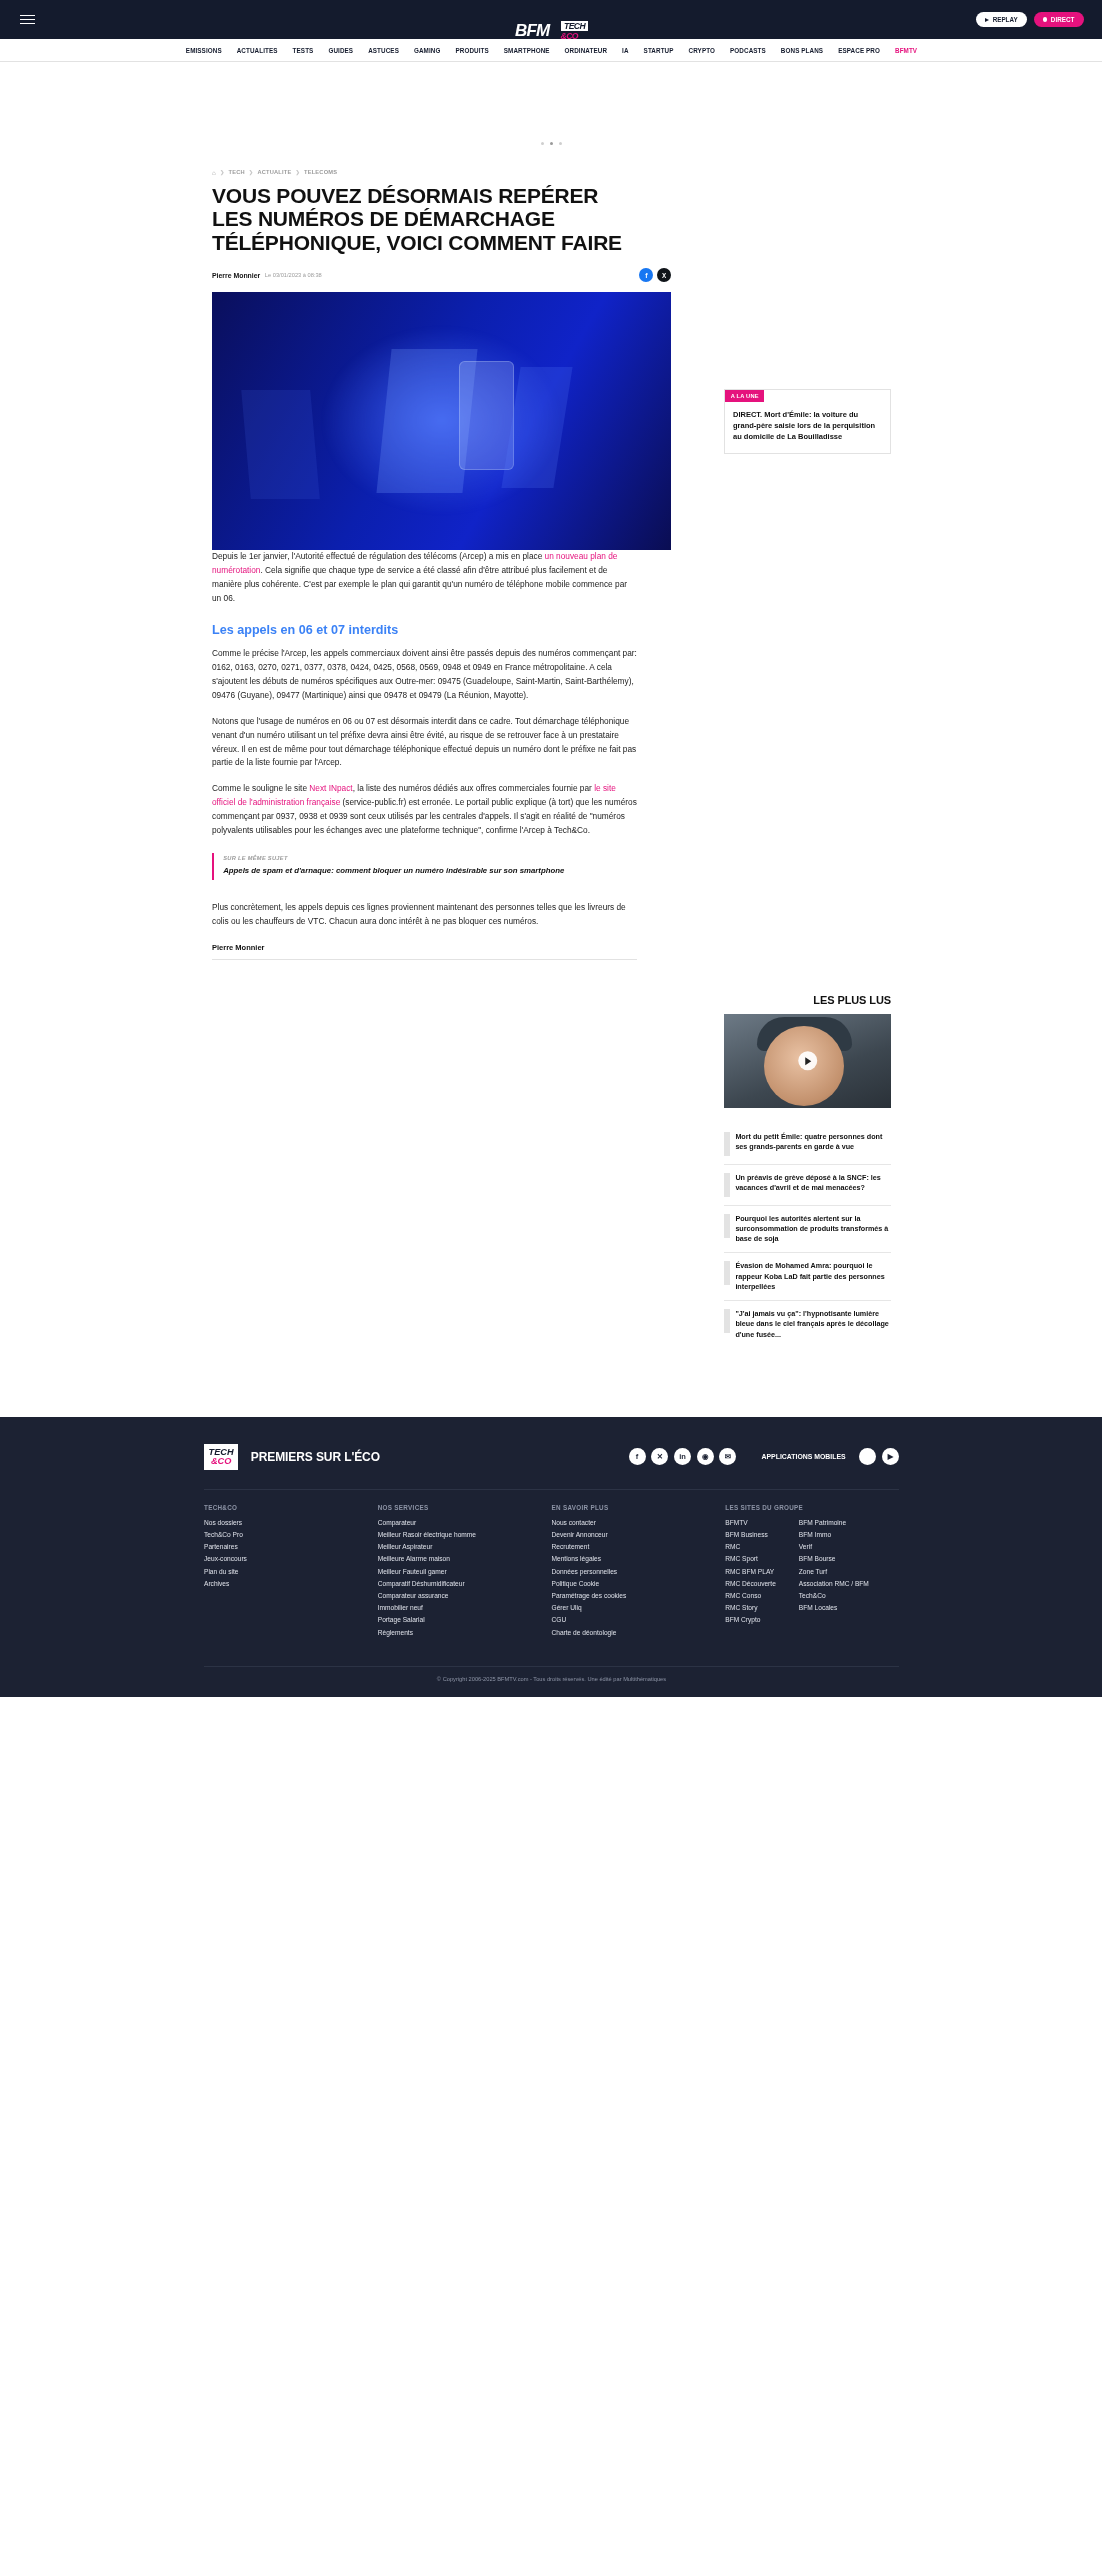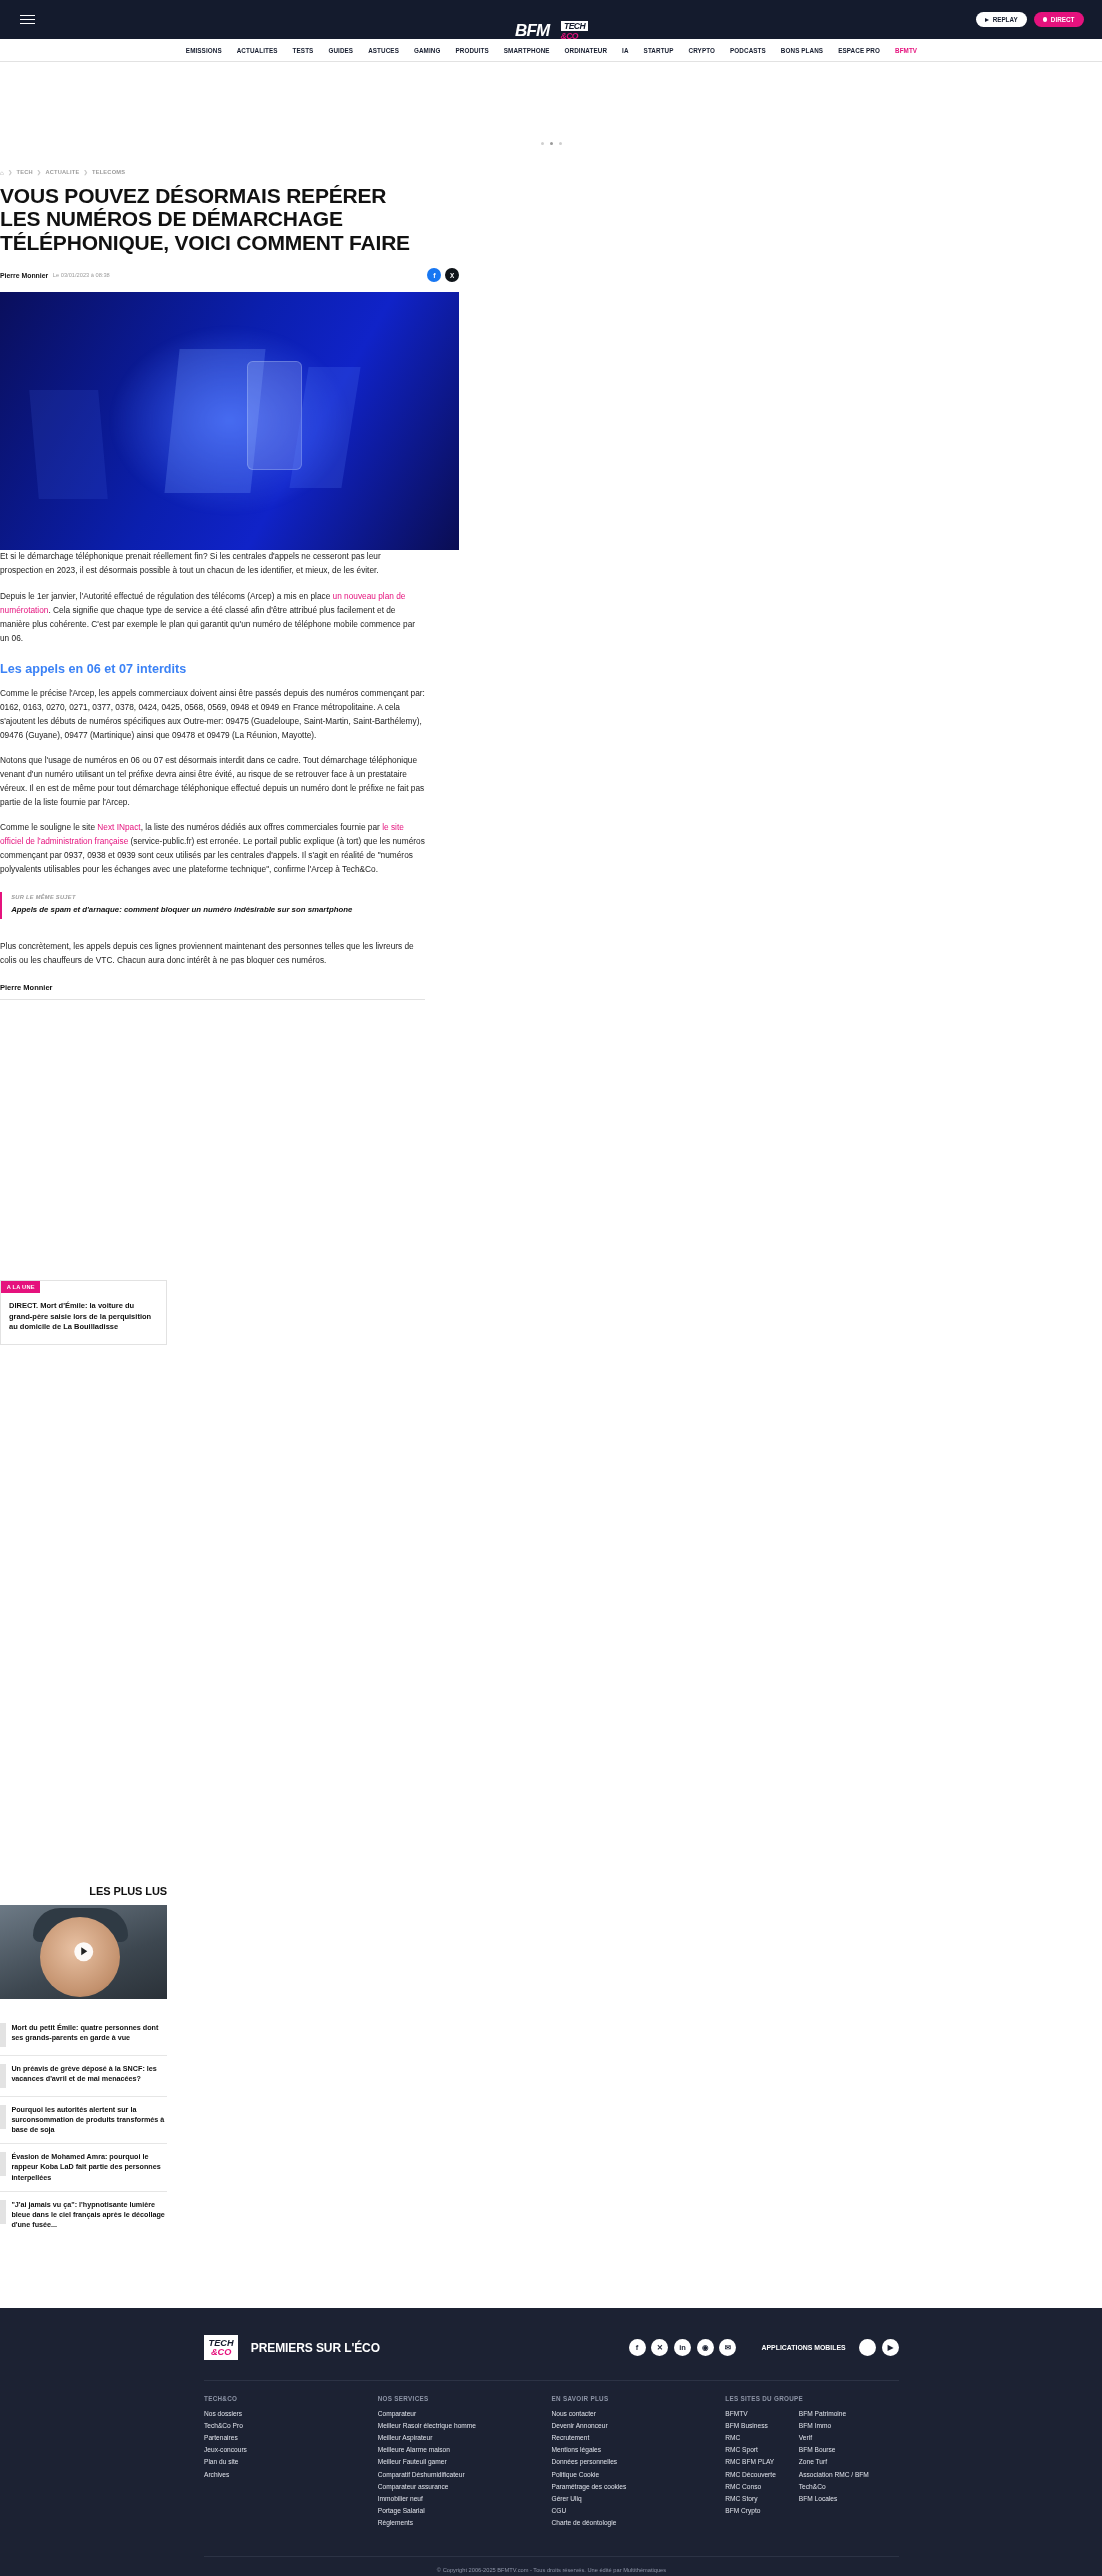--- a/index.html
+++ b/index.html
@@ -73,21 +73,21 @@
     height: 100px; background: #fff; display: flex;
     align-items: flex-end; justify-content: center; padding-bottom: 17px;
   }
   .dots { display: flex; gap: 5.7px; }
   .dots i { width: 3.4px; height: 3.4px; border-radius: 50%; background: #cfcfcf; display:block;}
   .dots i.on { background: #9a9a9a; }
 
   
   .page {
     width: 1103px; display: flex; justify-content: center;
-    gap: 53px; padding: 0 0 0 0; flex-direction: column;
+    gap: 53px; padding: 0 0 0 0;
   }
   .col-main { width: 459px; padding-left: 0; }
   .col-side { width: 167px; padding-top: 227px; }
 
   
   .breadcrumb {
     display: flex; align-items: center; gap: 4px;
     font-size: 5.7px; color: #9b9b9b; font-weight: bold;
     letter-spacing: 0.2px; padding: 6.9px 0 8px 0;
   }
@@ -304,21 +304,20 @@
 
     <div class="hero">
       <div class="bar3"></div>
       <div class="glow"></div>
       <div class="bar1"></div>
       <div class="phone"></div>
       <div class="bar2"></div>
     </div>
 
 
-    <p class="para">Et si le démarchage téléphonique prenait réellement fin? Si les centrales d'appels ne cesseront pas leur prospection en 2023, il est désormais possible à tout un chacun de les identifier, et mieux, de les éviter.</p>
 
     <p class="para">
       <span>Depuis le 1er janvier, l'Autorité effectué de régulation des télécoms (Arcep) a mis en place </span><a class="lnk">un nouveau plan de numérotation</a><span>. Cela signifie que chaque type de service a été classé afin d'être attribué plus facilement et de manière plus cohérente. C'est par exemple le plan qui garantit qu'un numéro de téléphone mobile commence par un 06.</span>
     </p>
 
     <h2 class="sub">Les appels en 06 et 07 interdits</h2>
 
     <p class="para">Comme le précise l'Arcep, les appels commerciaux doivent ainsi être passés depuis des numéros commençant par: 0162, 0163, 0270, 0271, 0377, 0378, 0424, 0425, 0568, 0569, 0948 et 0949 en France métropolitaine. A cela s'ajoutent les débuts de numéros spécifiques aux Outre-mer: 09475 (Guadeloupe, Saint-Martin, Saint-Barthélemy), 09476 (Guyane), 09477 (Martinique) ainsi que 09478 et 09479 (La Réunion, Mayotte).</p>
     <p class="para">Notons que l'usage de numéros en 06 ou 07 est désormais interdit dans ce cadre. Tout démarchage téléphonique venant d'un numéro utilisant un tel préfixe devra ainsi être évité, au risque de se retrouver face à un prestataire véreux. Il en est de même pour tout démarchage téléphonique effectué depuis un numéro dont le préfixe ne fait pas partie de la liste fournie par l'Arcep.</p>
 

